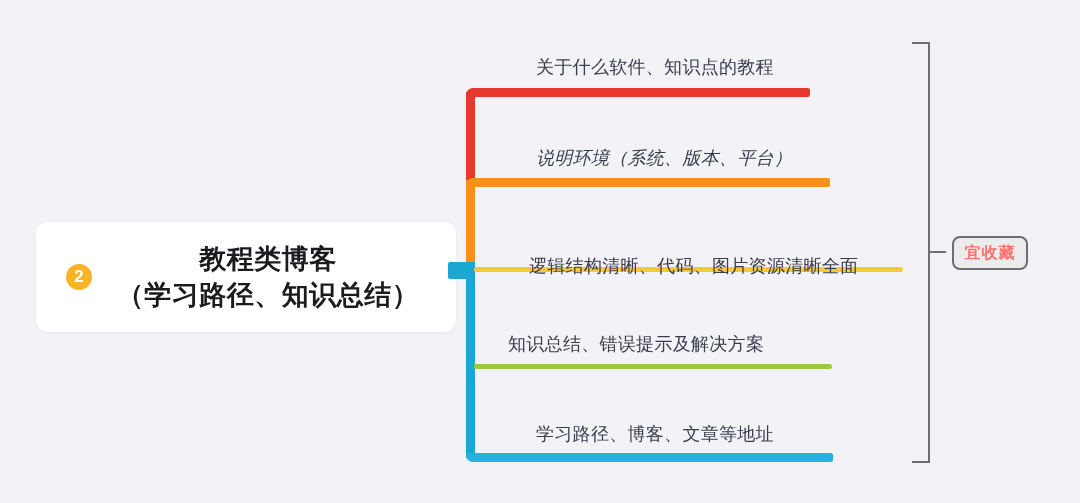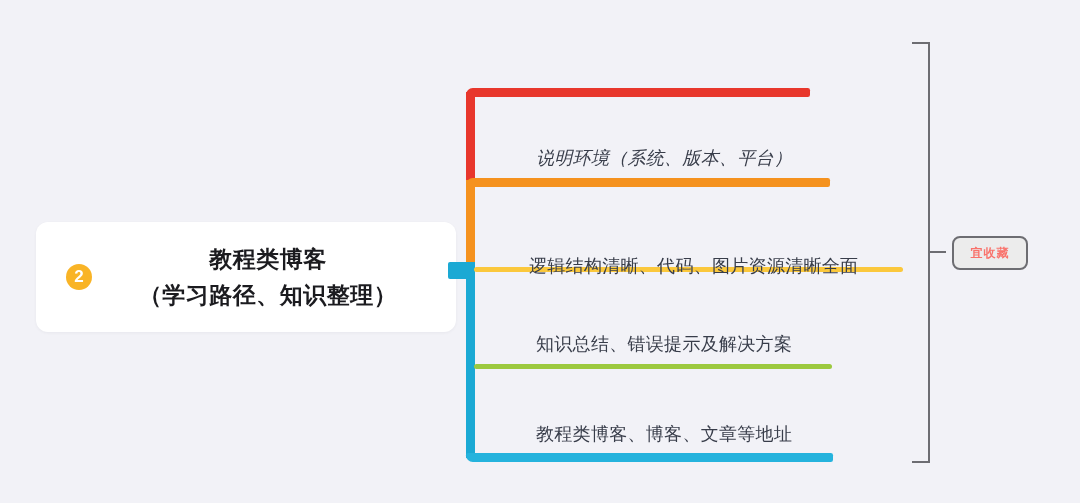--- a/index.html
+++ b/index.html
@@ -49,21 +49,21 @@
     line-height: 26px;
     text-align: center;
   }
   .center-text {
     width: 100%;
     text-align: center;
     padding-left: 44px;
     box-sizing: border-box;
     color: #1b1b1f;
     font-weight: bold;
-    font-size: 23px;
+    font-size: 27px;
     line-height: 36px;
     letter-spacing: 0.5px;
   }
   .center-text .line2 {
     display: block;
   }
 
   
   .stub {
     position: absolute;
@@ -125,21 +125,21 @@
   .branch-label {
     position: absolute;
     color: #383d4a;
     font-size: 18px;
     white-space: nowrap;
     letter-spacing: 0.3px;
   }
   .lbl-1 { left: 536px; top: 55px; }
   .lbl-2 { left: 536px; top: 146px; font-style: italic; }
   .lbl-3 { left: 529px; top: 238px; margin-top: 16px; }
-  .lbl-4 { left: 536px; top: 332px; }
+  .lbl-4 { left: 508px; top: 332px; }
   .lbl-5 { left: 536px; top: 422px; }
 
   
   .bracket {
     position: absolute;
     left: 912px;
     top: 42px;
     width: 18px;
     height: 421px;
     border-top: 2px solid #6d6d72;
@@ -166,54 +166,55 @@
     background: #ececec;
     border: 2px solid #6d6d72;
     border-radius: 8px;
     box-sizing: border-box;
     display: flex;
     align-items: center;
     justify-content: center;
   }
   .tag-text {
     color: #f9726b;
-    font-size: 12px;
+    font-size: 16px;
     font-weight: bold;
     letter-spacing: 1px;
   }
 </style>
 </head>
 <body>
 
 <div id="mindmap">
 
   <div class="center-card">
     <div class="badge">2</div>
     <div class="center-text">
       <span>教程类博客</span>
-      <span class="line2">（学习路径、知识整理）</span>
+      <span class="line2">（学习路径、知识总结）</span>
     </div>
   </div>
 
   <div class="stub"></div>
 
   <div class="spine spine-red"></div>
   <div class="spine spine-orange"></div>
   <div class="spine spine-cyan"></div>
 
   <div class="branch branch-red"></div>
   <div class="branch branch-orange"></div>
   <div class="branch branch-yellow"></div>
   <div class="branch branch-green"></div>
   <div class="branch branch-cyan"></div>
 
+  <div class="branch-label lbl-1">关于什么软件、知识点的教程</div>
   <div class="branch-label lbl-2">说明环境（系统、版本、平台）</div>
   <div class="branch-label lbl-3">逻辑结构清晰、代码、图片资源清晰全面</div>
   <div class="branch-label lbl-4">知识总结、错误提示及解决方案</div>
-  <div class="branch-label lbl-5">教程类博客、博客、文章等地址</div>
+  <div class="branch-label lbl-5">学习路径、博客、文章等地址</div>
 
   <div class="bracket"></div>
   <div class="bracket-tick"></div>
 
   <div class="tag">
     <span class="tag-text">宜收藏</span>
   </div>
 
 </div>
 

